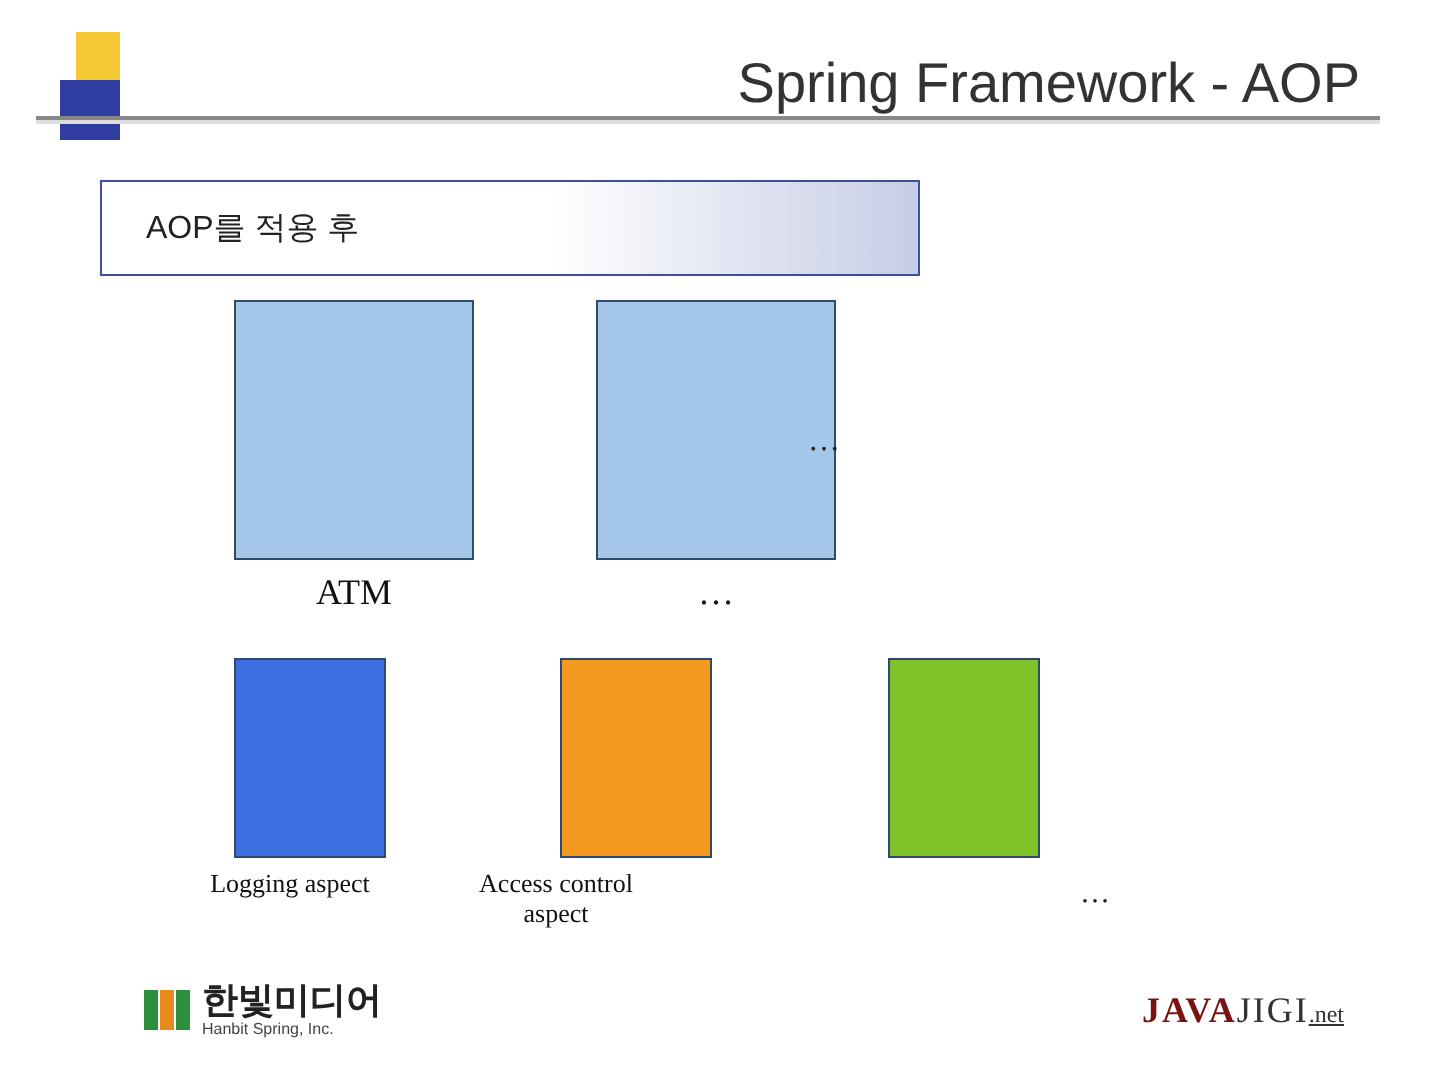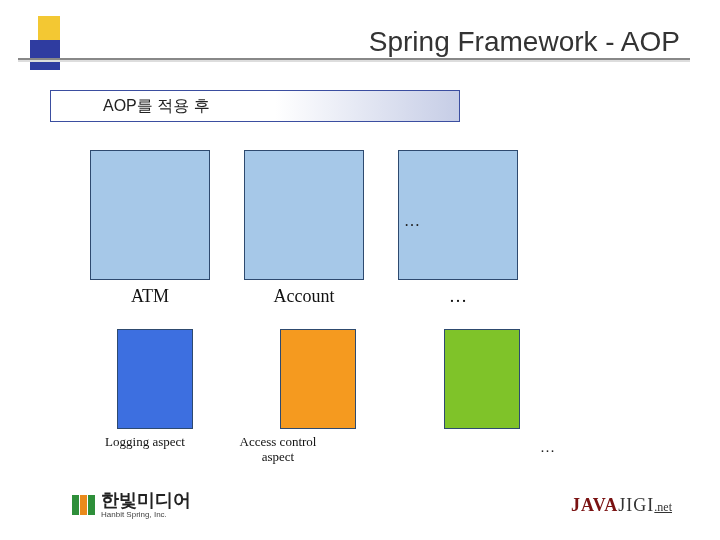--- a/index.html
+++ b/index.html
@@ -45,26 +45,26 @@
     right: 30px;
     height: 0;
     border-top: 2px solid #888;
     box-shadow: 0 2px 0 #ddd;
   }
   .subtitle-box {
     position: absolute;
     top: 90px;
     left: 50px;
     width: 410px;
-    height: 32px;
+    height: 48px;
     border: 1px solid #3b4ea0;
     background: linear-gradient(90deg, #fff 0%, #fff 55%, #c6cde6 100%);
     display: flex;
     align-items: center;
-    padding-left: 52px;
+    padding-left: 22px;
     font-family: "Malgun Gothic","Apple SD Gothic Neo",Arial,sans-serif;
     font-size: 16px;
     color: #222;
   }
   .diagram {
     position: absolute;
     top: 150px;
     left: 90px;
     width: 560px;
   }
@@ -81,21 +81,21 @@
     border: 1px solid #2e4a6f;
   }
   .module-label {
     margin-top: 6px;
     text-align: center;
     font-size: 18px;
     width: 120px;
     font-family: "Times New Roman", serif;
     color: #111;
   }
-  .col { display: flex; flex-direction: column; align-items: flex-end; }
+  .col { display: flex; flex-direction: column; align-items: flex-end; margin-left: 27px; }
   .dots-mid {
     position: absolute;
     left: 314px;
     top: 62px;
     font-size: 16px;
     color: #222;
   }
   .row2 {
     margin-top: 22px;
     display: flex;
@@ -187,24 +187,20 @@
   <span>AOP를 적용 후</span>
 </div>
 
 <div class="diagram">
 
   <div class="row">
     <div class="col">
       <div class="module"></div>
       <div class="module-label">ATM</div>
     </div>
-    <div class="col">
-      <div class="module"></div>
-      <div class="module-label">Account</div>
-    </div>
     <span class="dots-mid">…</span>
     <div class="col">
       <div class="module"></div>
       <div class="module-label">…</div>
     </div>
   </div>
 
   <div class="row2">
     <div class="aspect-col">
       <div class="aspect aspect-blue"></div>

